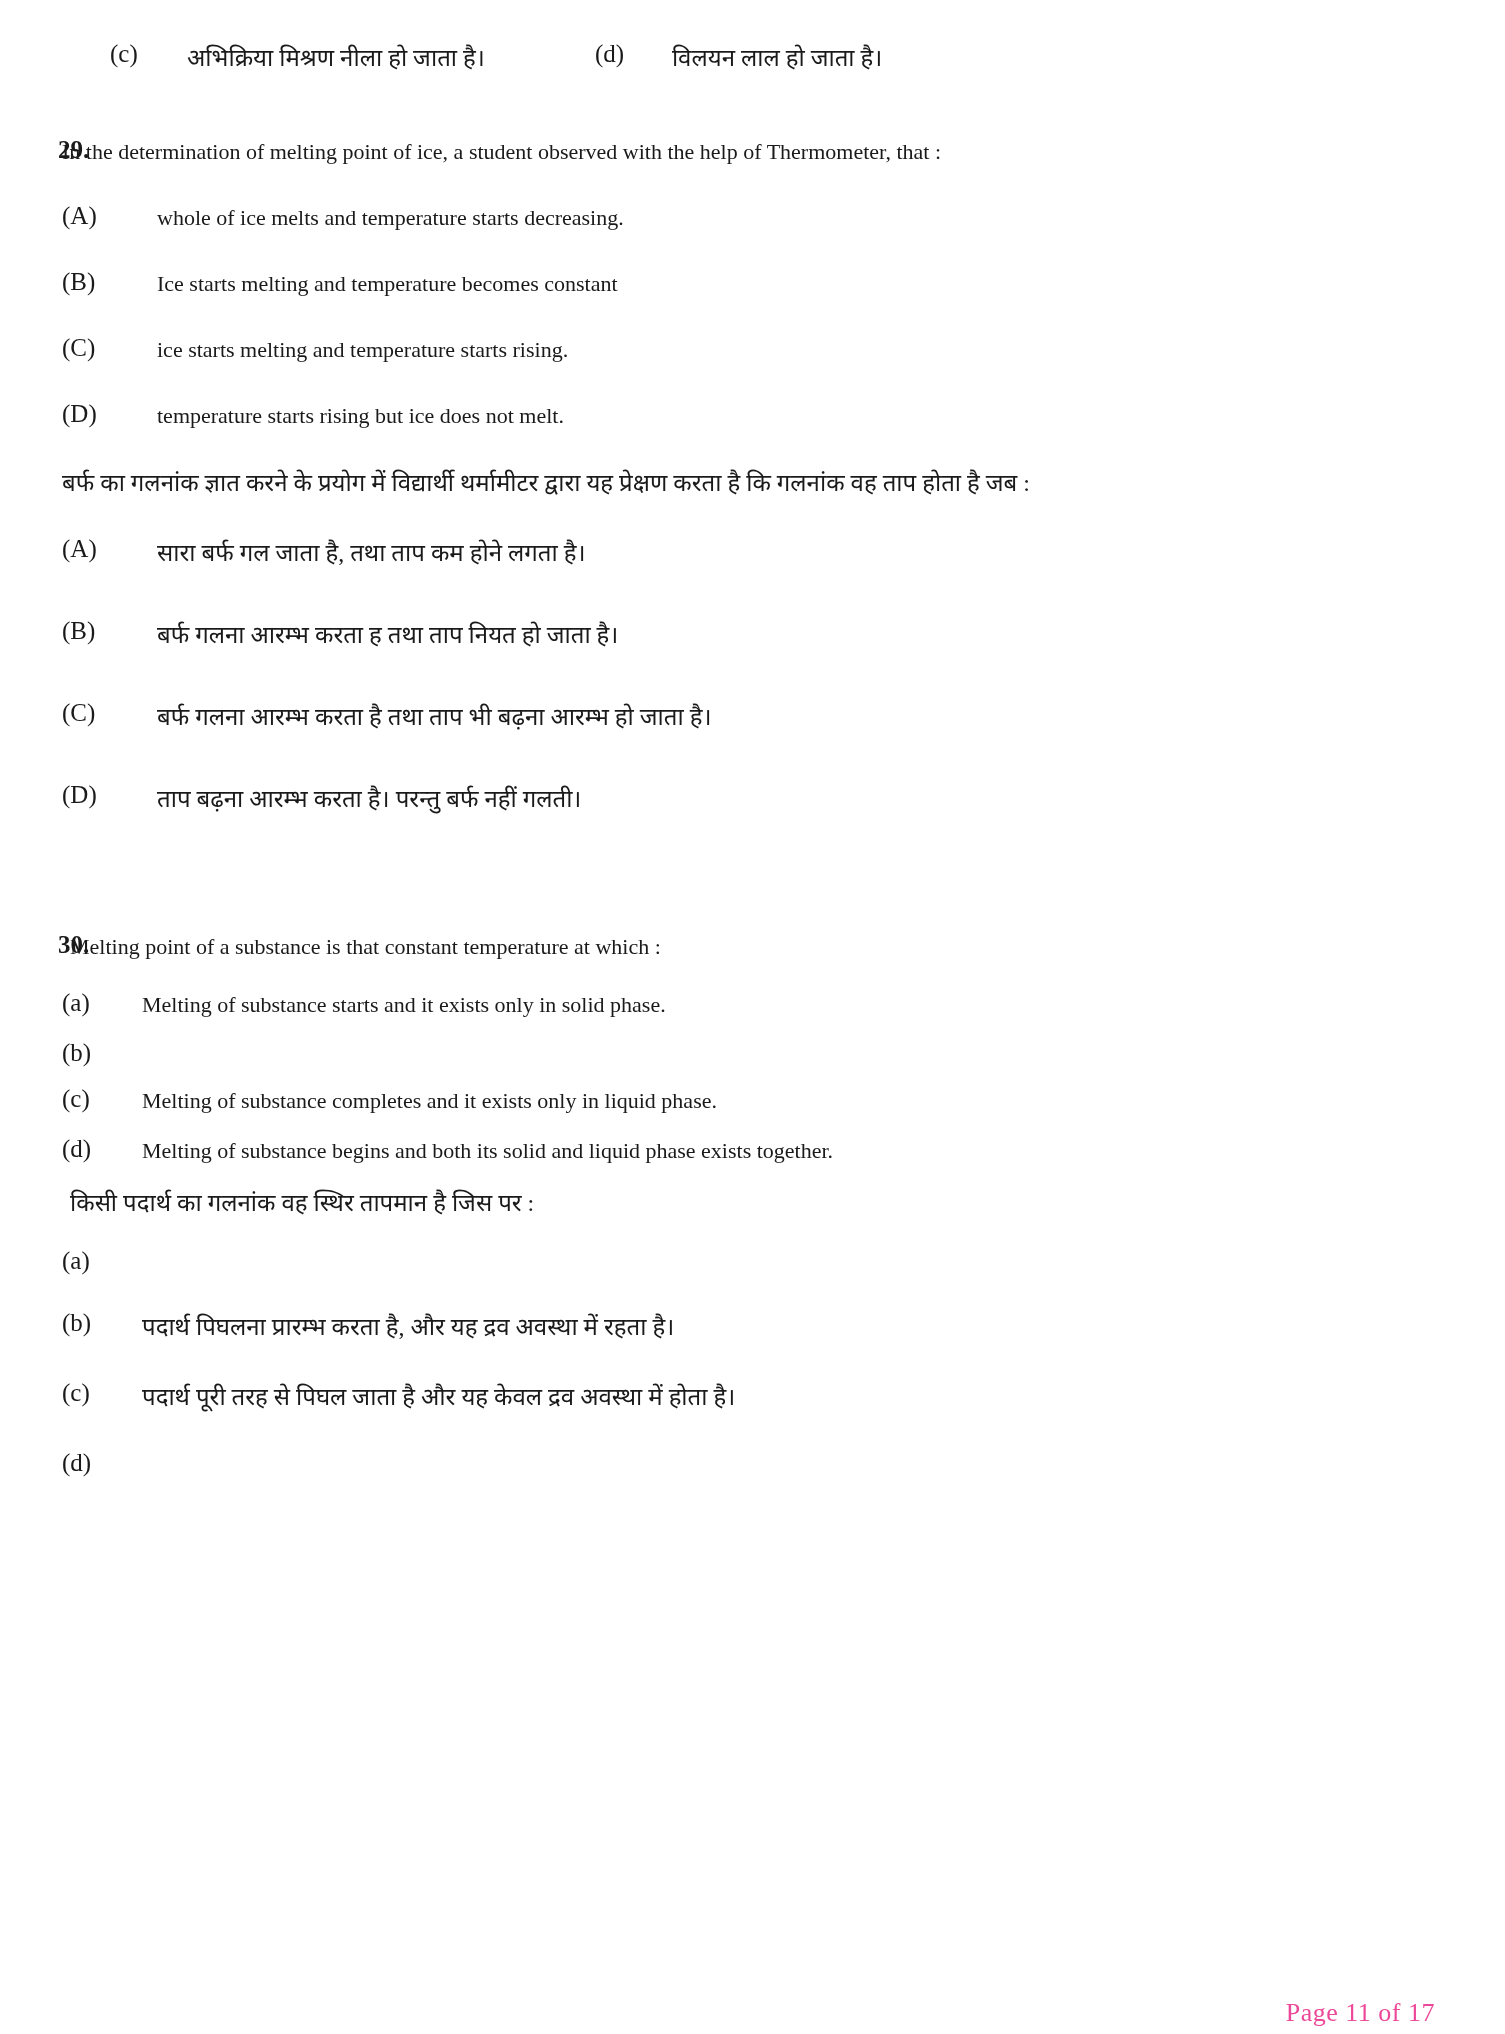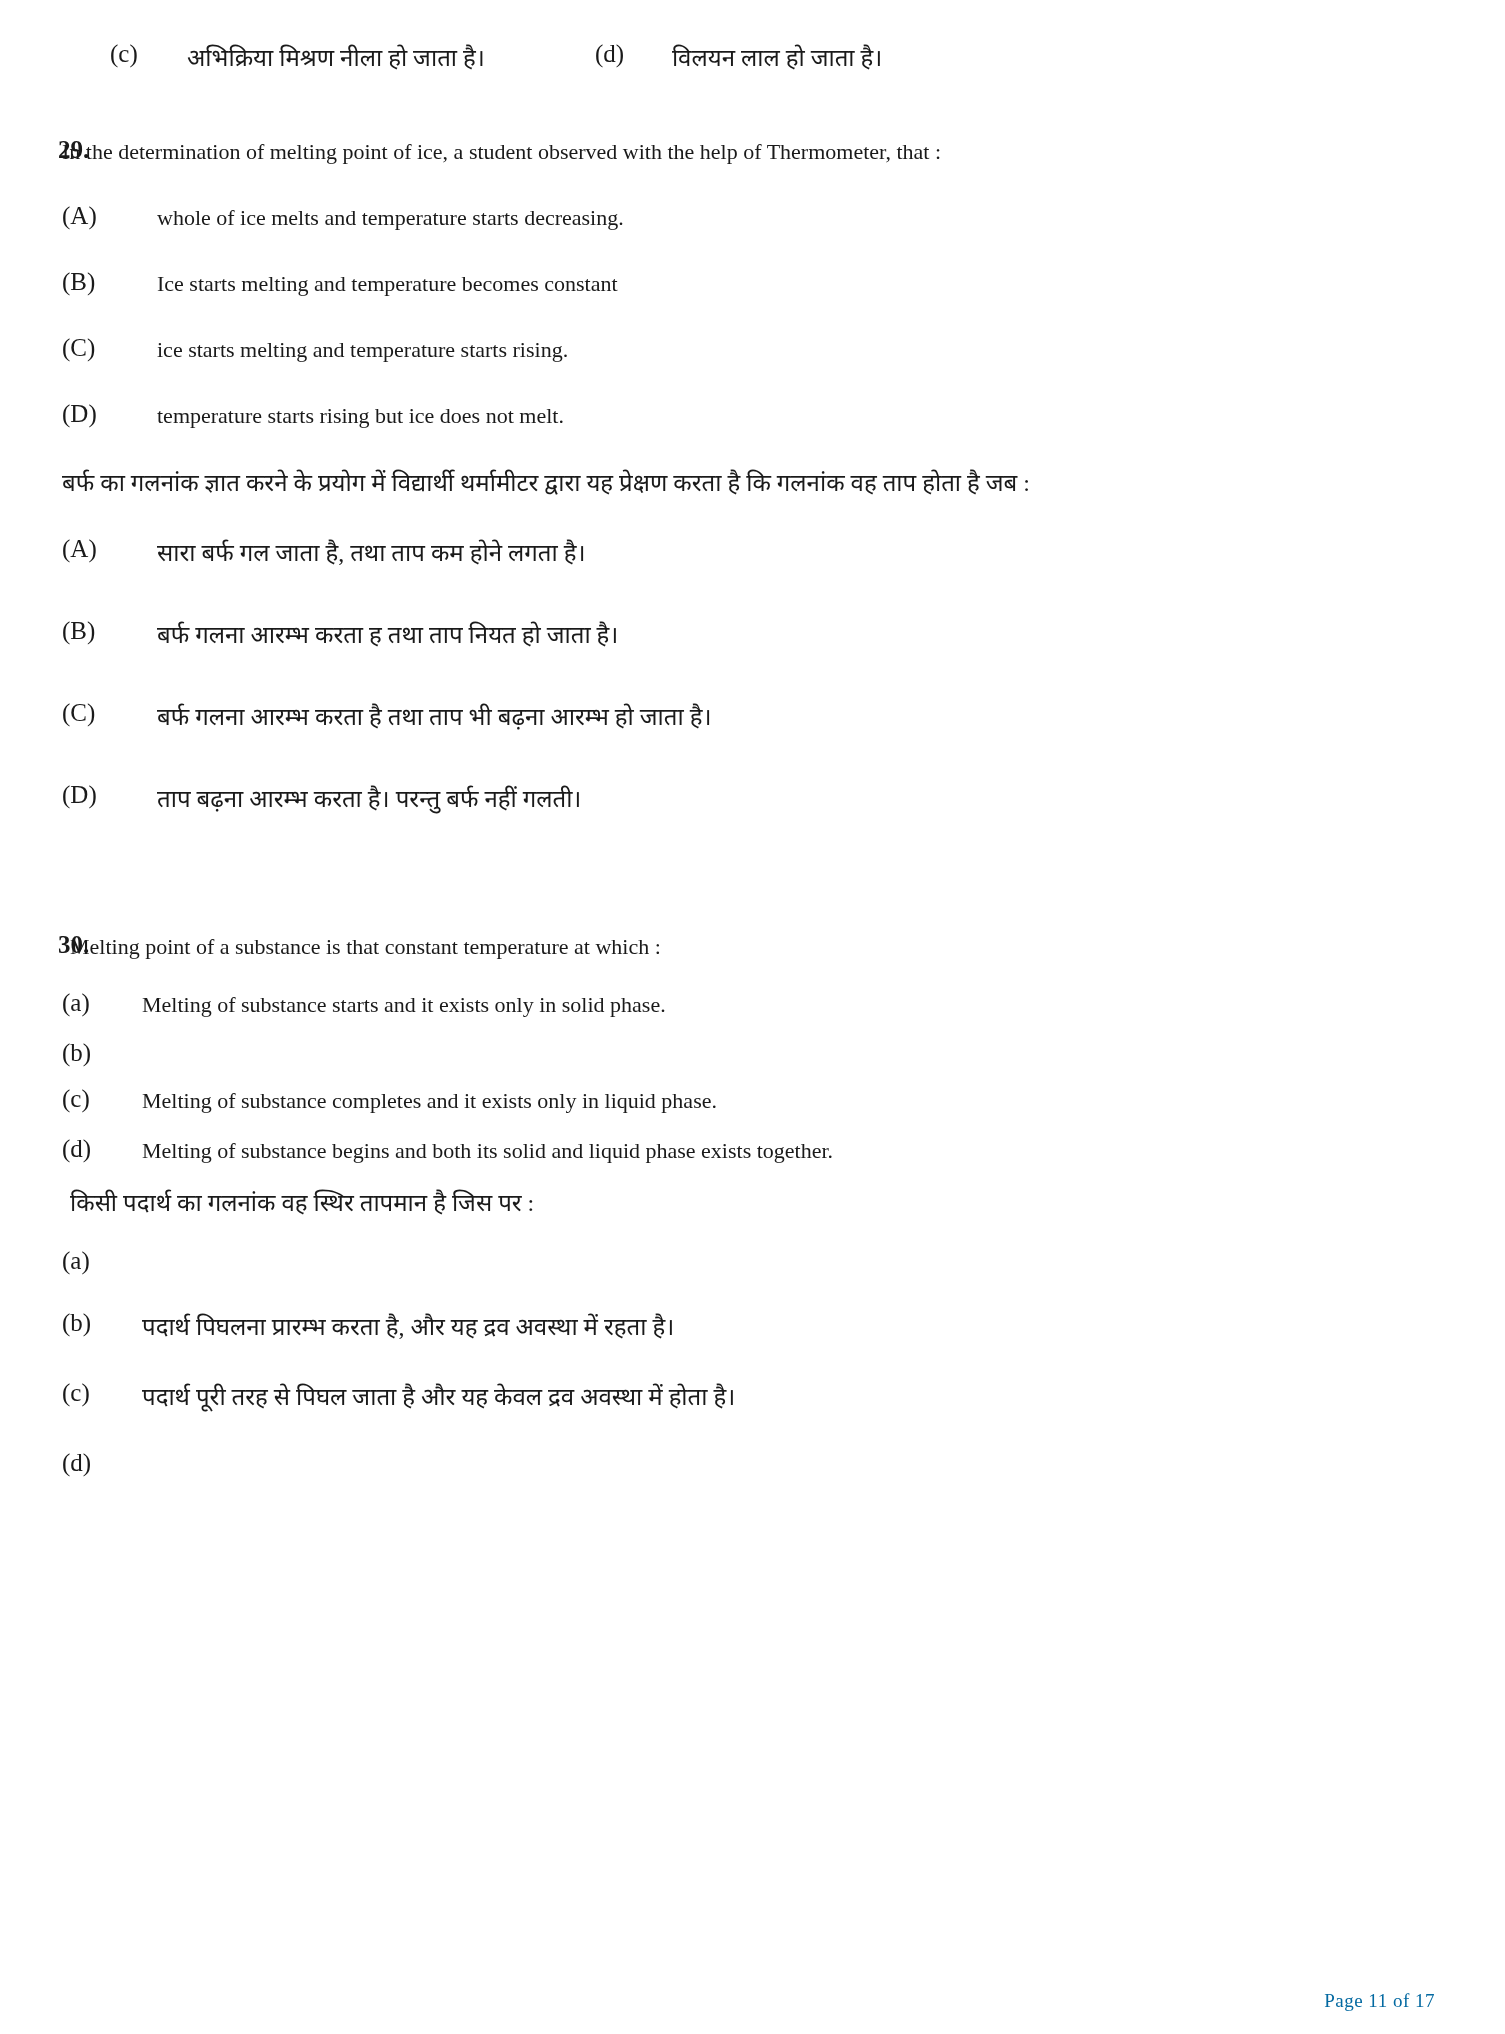--- a/index.html
+++ b/index.html
@@ -86,24 +86,24 @@
 
   .sp-18 { height: 18px; }
   .sp-26 { height: 26px; }
   .sp-34 { height: 34px; }
   .sp-46 { height: 46px; }
   .sp-60 { height: 60px; }
   .sp-80 { height: 80px; }
 
   .footer {
     position: absolute;
-    bottom: 22px;
+    bottom: 6px;
     right: 70px;
-    font-size: 19px;
-    color: #0369a1;
+    font-size: 26px;
+    color: #ec4899;
   }
   .footer .pg {
     letter-spacing: 0.5px;
   }
 </style>
 </head>
 <body>
 
 <div class="page">
 

